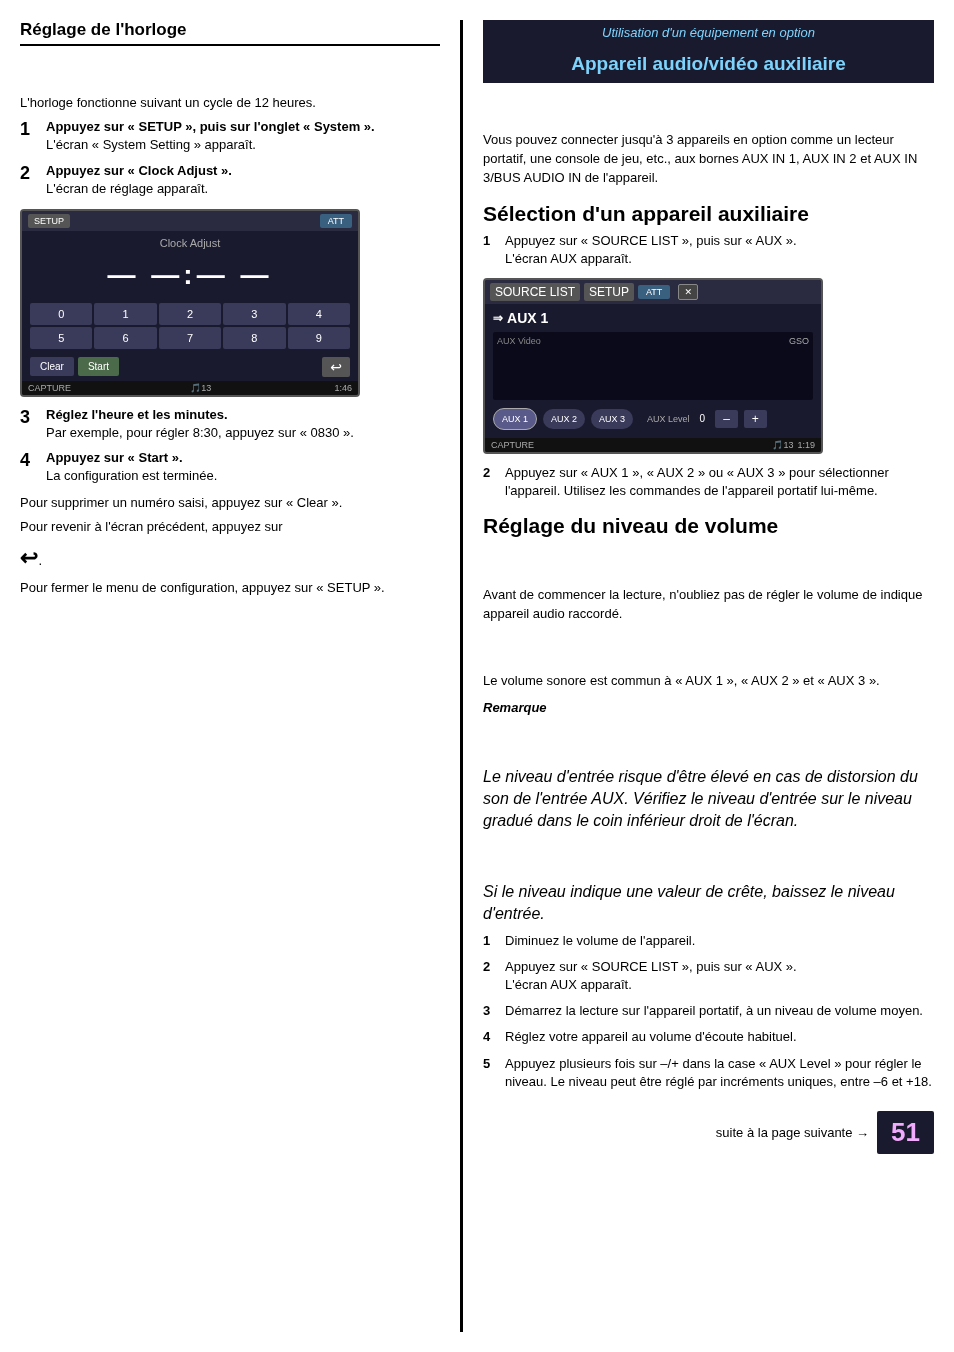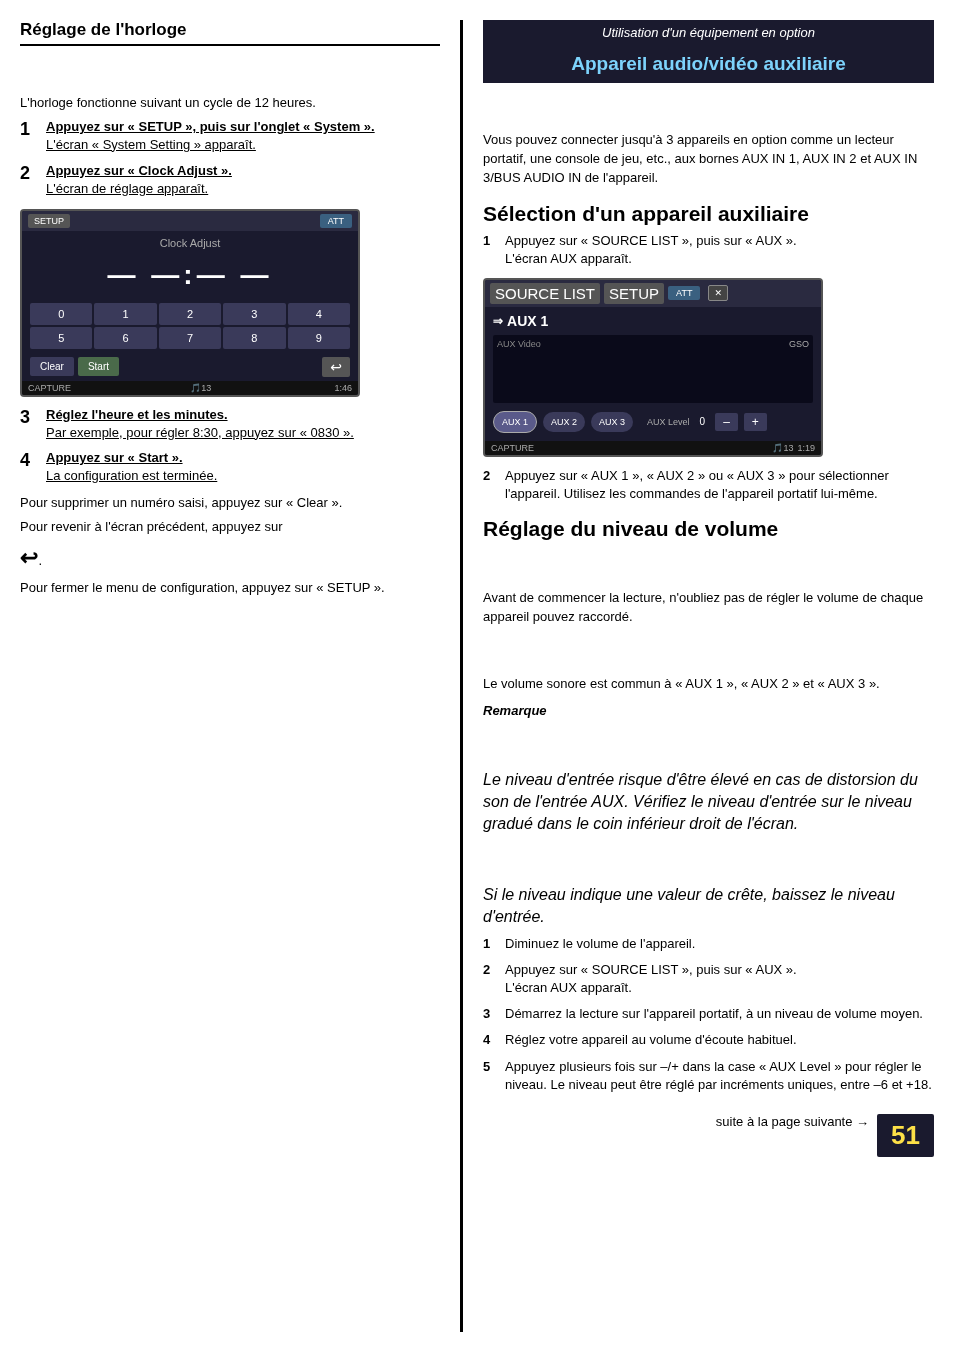--- a/index.html
+++ b/index.html
@@ -46,21 +46,21 @@
       display: flex;
       gap: 8px;
       margin-bottom: 8px;
     }
     .step-num {
       font-size: 18px;
       font-weight: bold;
       flex-shrink: 0;
       min-width: 18px;
     }
-    .step-content { flex: 1; text-decoration: underline; }
+    .step-content { flex: 1; }
     .step-content strong { font-weight: bold; }
     .step-content p { margin-top: 2px; margin-bottom: 0; }
 
     
     .screen-mockup {
       background: #1a1a2e;
       border: 2px solid #555;
       border-radius: 4px;
       margin: 10px 0;
       overflow: hidden;
@@ -165,21 +165,21 @@
     .aux-top-bar {
       display: flex;
       background: #2a2a40;
       padding: 3px 5px;
       gap: 4px;
       align-items: center;
     }
     .aux-btn {
       background: #555;
       color: #fff;
-      font-size: 15px;
+      font-size: 12px;
       padding: 2px 5px;
       border-radius: 2px;
     }
     .aux-att {
       background: #3a6080;
       color: #fff;
       font-size: 9px;
       padding: 2px 8px;
       border-radius: 2px;
     }
@@ -246,21 +246,21 @@
       background: #111;
       padding: 2px 6px;
       font-size: 9px;
       color: #aaa;
       margin-top: 4px;
     }
 
     
     .option-header {
       background: #1a1a2e;
-      color: #ffffff;
+      color: #7dd3fc;
       font-style: italic;
       font-size: 13px;
       text-align: center;
       padding: 5px 10px;
       margin-bottom: 0;
     }
     .main-header {
       background: #1a1a2e;
       color: #7dd3fc;
       font-size: 19px;
@@ -276,27 +276,28 @@
     .num-list .n { font-weight: bold; flex-shrink: 0; min-width: 14px; }
 
     
     .remarque-title { font-weight: bold; font-style: italic; margin-top: 8px; margin-bottom: 4px; }
     .remarque-text { font-style: italic; font-size: 16px; line-height: 1.4; margin-bottom: 4px; }
 
     
     .page-footer {
       display: flex;
       justify-content: flex-end;
+      align-items: center;
       margin-top: 20px;
       gap: 8px;
     }
     .page-footer-text { font-size: 13px; }
     .page-num-box {
       background: #1a1a2e;
-      color: #fde047;
+      color: #f0abfc;
       font-size: 26px;
       font-weight: bold;
       padding: 6px 14px;
       border-radius: 2px;
     }
   </style>
 </head>
 <body>
 
 <div class="page">
@@ -430,21 +431,21 @@
     </div>
 
     <ul class="num-list">
       <li>
         <span class="n">2</span>
         <span>Appuyez sur « AUX 1 », « AUX 2 » ou « AUX 3 » pour sélectionner l'appareil. Utilisez les commandes de l'appareil portatif lui-même.</span>
       </li>
     </ul>
 
     <h3 class="sub-title">Réglage du niveau de volume</h3>
-    <p>Avant de commencer la lecture, n'oubliez pas de régler le volume de chaque appareil pouvez raccordé.</p>
+    <p>Avant de commencer la lecture, n'oubliez pas de régler le volume de indique appareil audio raccordé.</p>
     <p>Le volume sonore est commun à « AUX 1 », « AUX 2 » et « AUX 3 ».</p>
 
     <p class="remarque-title">Remarque</p>
     <p class="remarque-text">Le niveau d'entrée risque d'être élevé en cas de distorsion du son de l'entrée AUX. Vérifiez le niveau d'entrée sur le niveau gradué dans le coin inférieur droit de l'écran.</p>
     <p class="remarque-text">Si le niveau indique une valeur de crête, baissez le niveau d'entrée.</p>
 
     <ul class="num-list">
       <li>
         <span class="n">1</span>
         <span>Diminuez le volume de l'appareil.</span>

